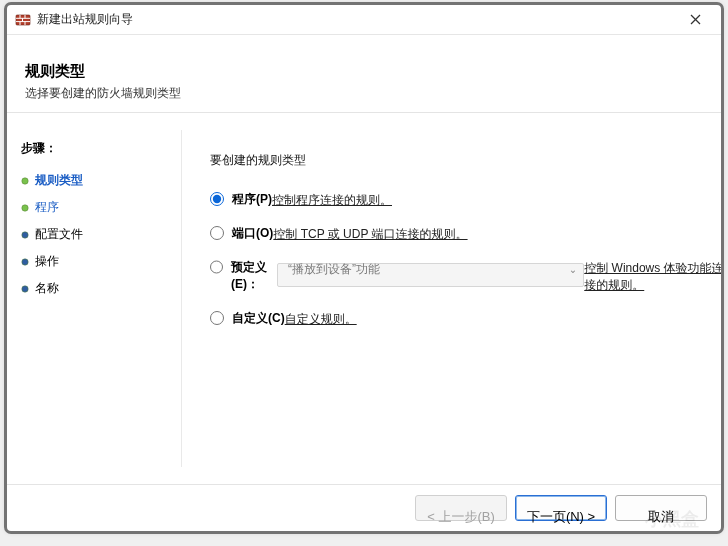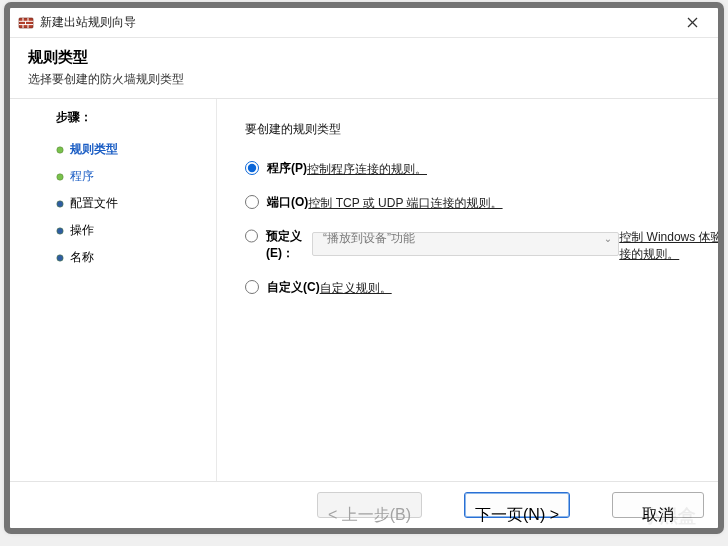--- a/index.html
+++ b/index.html
@@ -1,42 +1,42 @@
 <!DOCTYPE html>
 <html><head>
   <meta charset="utf-8">
   <style>
     * { box-sizing: border-box; margin: 0; padding: 0; }
     html, body { width: 728px; height: 546px; font-family: "Microsoft YaHei", "Segoe UI", Tahoma, sans-serif; font-size: 12px; background: #f0f0f0; overflow: hidden; }
-    .window { width: 720px; height: 532px; margin: 2px auto 0 auto; background: #ffffff; border: 6px solid #737373; border-radius: 7px; display: flex; flex-direction: column; position: relative; box-shadow: 0 0 4px rgba(0,0,0,.08); }
+    .window { width: 720px; height: 532px; margin: 2px auto 0 auto; background: #ffffff; border: 3px solid #737373; border-radius: 7px; display: flex; flex-direction: column; position: relative; box-shadow: 0 0 4px rgba(0,0,0,.08); gap: 17px; }
     .titlebar { height: 30px; display: flex; align-items: center; padding: 0 6px 0 8px; border-bottom: 1px solid #e6e6e6; }
     .titlebar .icon { width: 16px; height: 16px; margin-right: 6px; }
     .titlebar .title { flex: 1; font-size: 12px; color: #222; }
     .close-btn { width: 40px; height: 28px; display:flex; align-items:center; justify-content:center; cursor:pointer; border-radius:4px; }
     .header { padding: 10px 18px 10px 18px; border-bottom: 1px solid #e4e4e4; background: #ffffff; }
     .header h1 { font-size: 15px; font-weight: 700; color: #000; margin-bottom: 4px; }
     .header .sub { font-size: 12px; color: #333; }
     .body { flex: 1; display: flex; min-height: 0; }
-    .sidebar { width: 175px; border-right: 1px solid #e9e9e9; padding: 10px 0 10px 14px; background: #ffffff; margin-left: 32px; }
+    .sidebar { width: 175px; border-right: 1px solid #e9e9e9; padding: 10px 0 10px 14px; background: #ffffff; }
     .steps-title { font-size: 12px; font-weight: 700; margin-bottom: 10px; color: #000; }
     .step { display: flex; align-items: center; gap: 6px; padding: 5px 0; font-size: 12px; cursor: pointer; }
     .step.current { color: #1a5dc4; font-weight: 700; }
     .step.link { color: #1a5dc4; }
     .bullet { width: 8px; height: 8px; }
     .content { flex: 1; padding: 22px 22px 10px 28px; overflow: auto; }
     .section-title { font-size: 12px; color: #111; margin-bottom: 22px; }
     .opt { display: flex; align-items: flex-start; gap: 8px; margin-bottom: 16px; }
     .opt input[type=radio] { width: 14px; height: 14px; margin-top: 1px; accent-color: #0a66d8; }
     .opt .lbl { display: flex; flex-direction: row; }
     .opt .lbl .t { font-weight: 700; font-size: 12px; color: #000; }
     .opt .lbl .d { font-size: 12px; color: #222; margin-top: 1px; text-decoration: underline; }
     .predef-select { margin: 4px 0 4px 0; width: 420px; height: 24px; border: 1px solid #d6d6d6; background: #f5f5f5; color: #7a7a7a; display: flex; align-items: center; justify-content: space-between; padding: 0 6px 12px 10px; border-radius: 2px; }
     .predef-select .chev { font-size: 10px; color: #888; }
     .footer { border-top: 1px solid #e4e4e4; padding: 10px 14px; display: flex; justify-content: flex-end; gap: 8px; background: #ffffff; border-radius: 0 0 7px 7px; }
-    .btn { min-width: 92px; height: 26px; border: 1px solid #adadad; background: #fdfdfd; border-radius: 3px; font-size: 16px; cursor: pointer; padding: 12px 10px; margin-left: 34px; }
+    .btn { min-width: 92px; height: 26px; border: 1px solid #adadad; background: #fdfdfd; border-radius: 3px; font-size: 13px; cursor: pointer; padding: 12px 10px; }
     .btn.primary { border: 1px solid #2a6fd4; box-shadow: inset 0 0 0 1px #8ab6ea; }
     .btn:disabled { color: #a2a2a2; border-color: #d0d0d0; background: #f4f4f4; cursor: default; }
     .behind { position: absolute; left: 55px; bottom: -3px; font-size: 12px; color: #444; display:flex; align-items:center; gap:6px; z-index:-1; }
     .behind .g { width:14px; height:14px; border-radius:50%; background: radial-gradient(circle at 35% 35%, #7be06a, #1a8a12); display:inline-block; }
     .watermark { position:absolute; right:22px; bottom:0; color: rgba(0,0,0,.07); font-size:18px; font-weight:700; pointer-events:none; }
   </style>
 </head>
 <body>
 
 <div class="behind">

